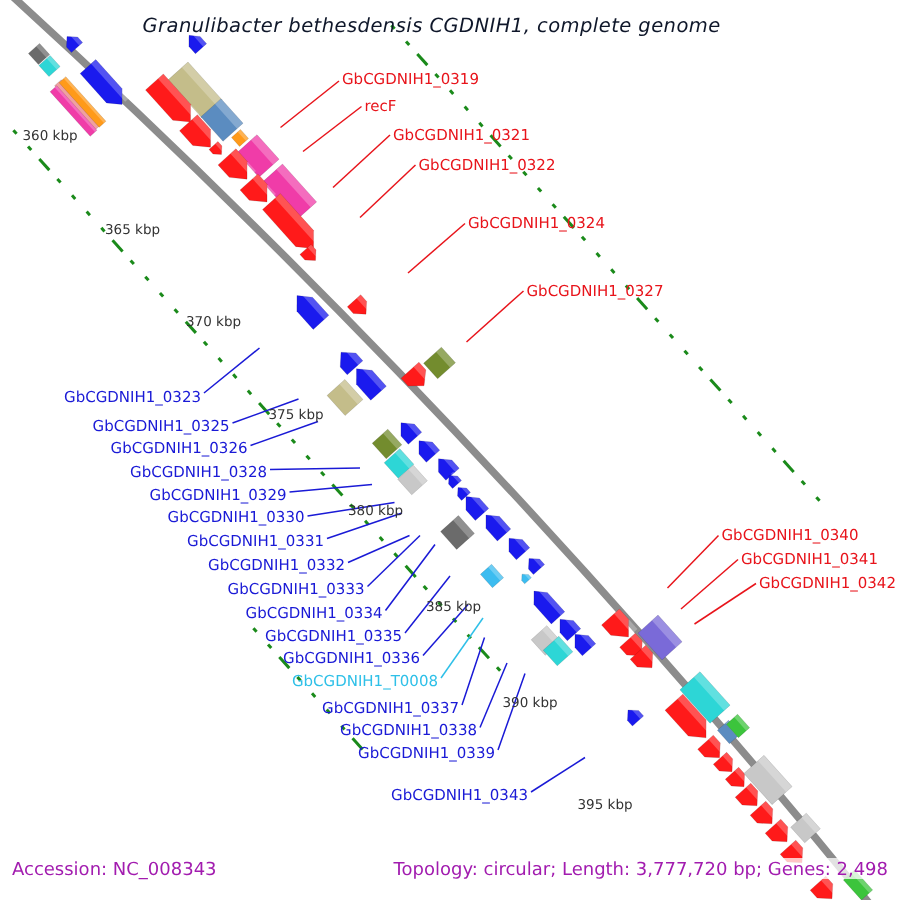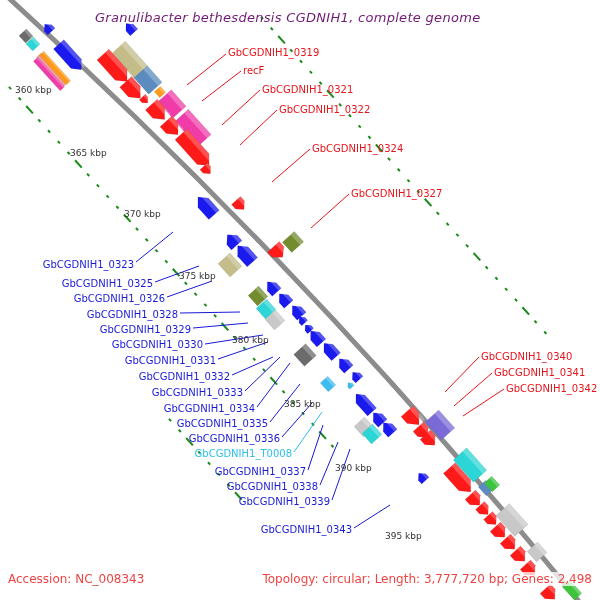--- a/index.html
+++ b/index.html
@@ -1,21 +1,21 @@
 <!DOCTYPE html>
 <html><head>
 <meta charset="utf-8">
 <style>
   html, body { margin:0; padding:0; background:#ffffff; }
   body { width:600px; height:600px; position:relative; overflow:hidden;
          font-family: "DejaVu Sans", sans-serif; }
   #map { position:absolute; left:0; top:0; }
-  .title { position:absolute; left:95px; top:10px; font-size:13px; font-style:italic; color:#701a75;
+  .title { position:absolute; left:95px; top:10px; font-size:13px; font-style:italic; color:#0f172a;
            letter-spacing:0.3px; font-family:"DejaVu Sans", sans-serif; }
-  .footer { position:absolute; top:572px; font-size:12px; color:#ef4444; font-family:"DejaVu Sans", sans-serif;
+  .footer { position:absolute; top:572px; font-size:12px; color:#a21caf; font-family:"DejaVu Sans", sans-serif;
             background:rgba(255,255,255,0.75); }
   #acc { left:8px; }
   #topo { right:8px; }
   svg text { font-family:"DejaVu Sans", sans-serif; }
 </style>
 </head>
 <body>
 
 <svg id="map" width="600" height="600" viewBox="0 0 600 600">
   <defs>

